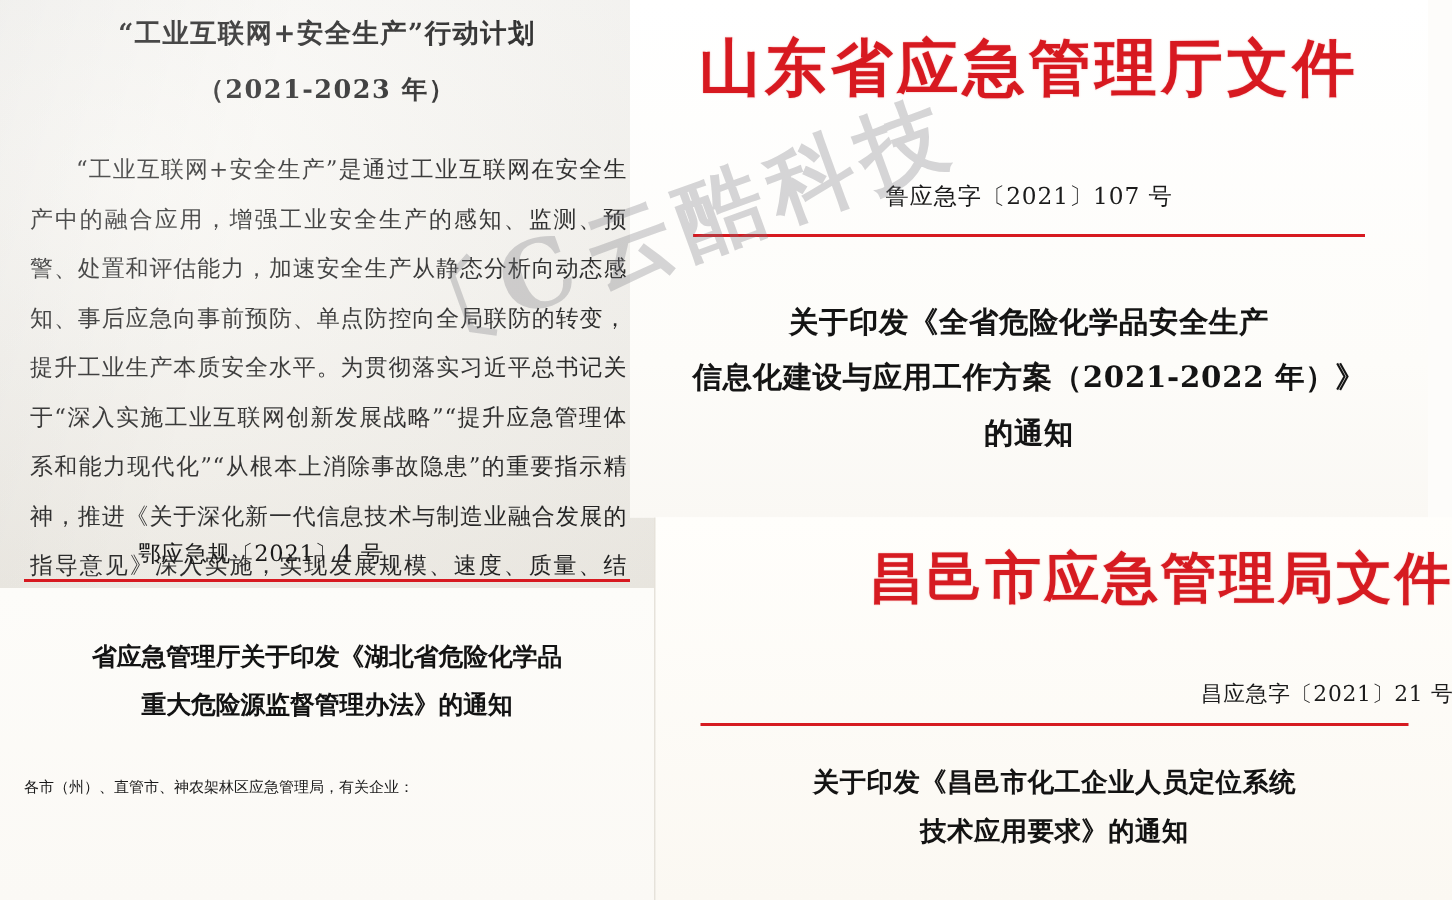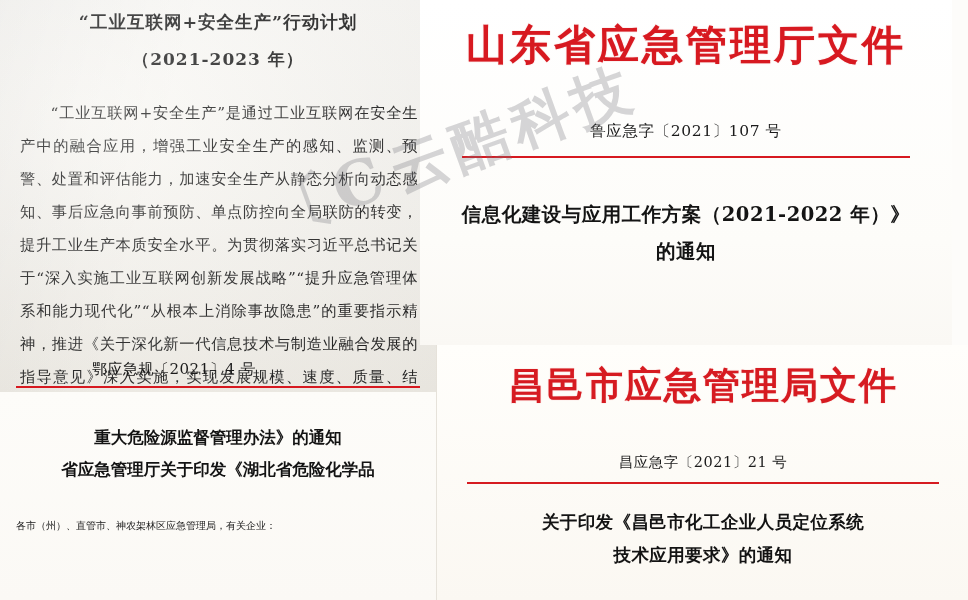--- a/index.html
+++ b/index.html
@@ -142,30 +142,30 @@
 
   
   #panel-br {
     left: 436px; top: 345px;
     width: 532px; height: 255px;
     background: #fffefb;
     background-image: linear-gradient(to bottom, #fffefb 0%, #fbf8f2 100%);
     border-left: 1px solid #e6e2da;
   }
   #panel-br .cy-header {
-    text-align: center;
+    text-align: right;
     margin-top: 16px;
     font-size: 37px;
     font-weight: bold;
     color: #d61b21;
     letter-spacing: 2px;
     text-shadow: 0 0 1px rgba(214,27,33,0.45);
   }
   #panel-br .cy-docnum {
-    text-align: center;
+    text-align: right;
     margin-top: 42px;
     font-size: 14.5px;
     color: #1b1b1b;
     letter-spacing: 0.5px;
   }
   #panel-br .cy-rule {
     margin: 10px 30px 0 30px;
     height: 2px;
     background: #d61b21;
   }
@@ -222,29 +222,30 @@
   </div>
 
   <div id="docnum-hb-float">鄂应急规〔2021〕4 号</div>
   <div id="rule-hb-float"></div>
 
   <div class="panel" id="panel-tr">
     <div class="sd-header">山东省应急管理厅文件</div>
     <div class="sd-docnum">鲁应急字〔2021〕107 号</div>
     <div class="sd-rule"></div>
     <div class="sd-title">
+      <div>关于印发《全省危险化学品安全生产</div>
       <div>信息化建设与应用工作方案（2021-2022 年）》</div>
       <div>的通知</div>
     </div>
   </div>
 
   <div class="panel" id="panel-bl">
     <div class="hb-title">
+      <div>省应急管理厅关于印发《湖北省危险化学品</div>
       <div>重大危险源监督管理办法》的通知</div>
-      <div>省应急管理厅关于印发《湖北省危险化学品</div>
     </div>
     <div class="hb-body">
       <p>各市（州）、直管市、神农架林区应急管理局，有关企业：</p>
     </div>
   </div>
 
   <div class="panel" id="panel-br">
     <div class="cy-header">昌邑市应急管理局文件</div>
     <div class="cy-docnum">昌应急字〔2021〕21 号</div>
     <div class="cy-rule"></div>

